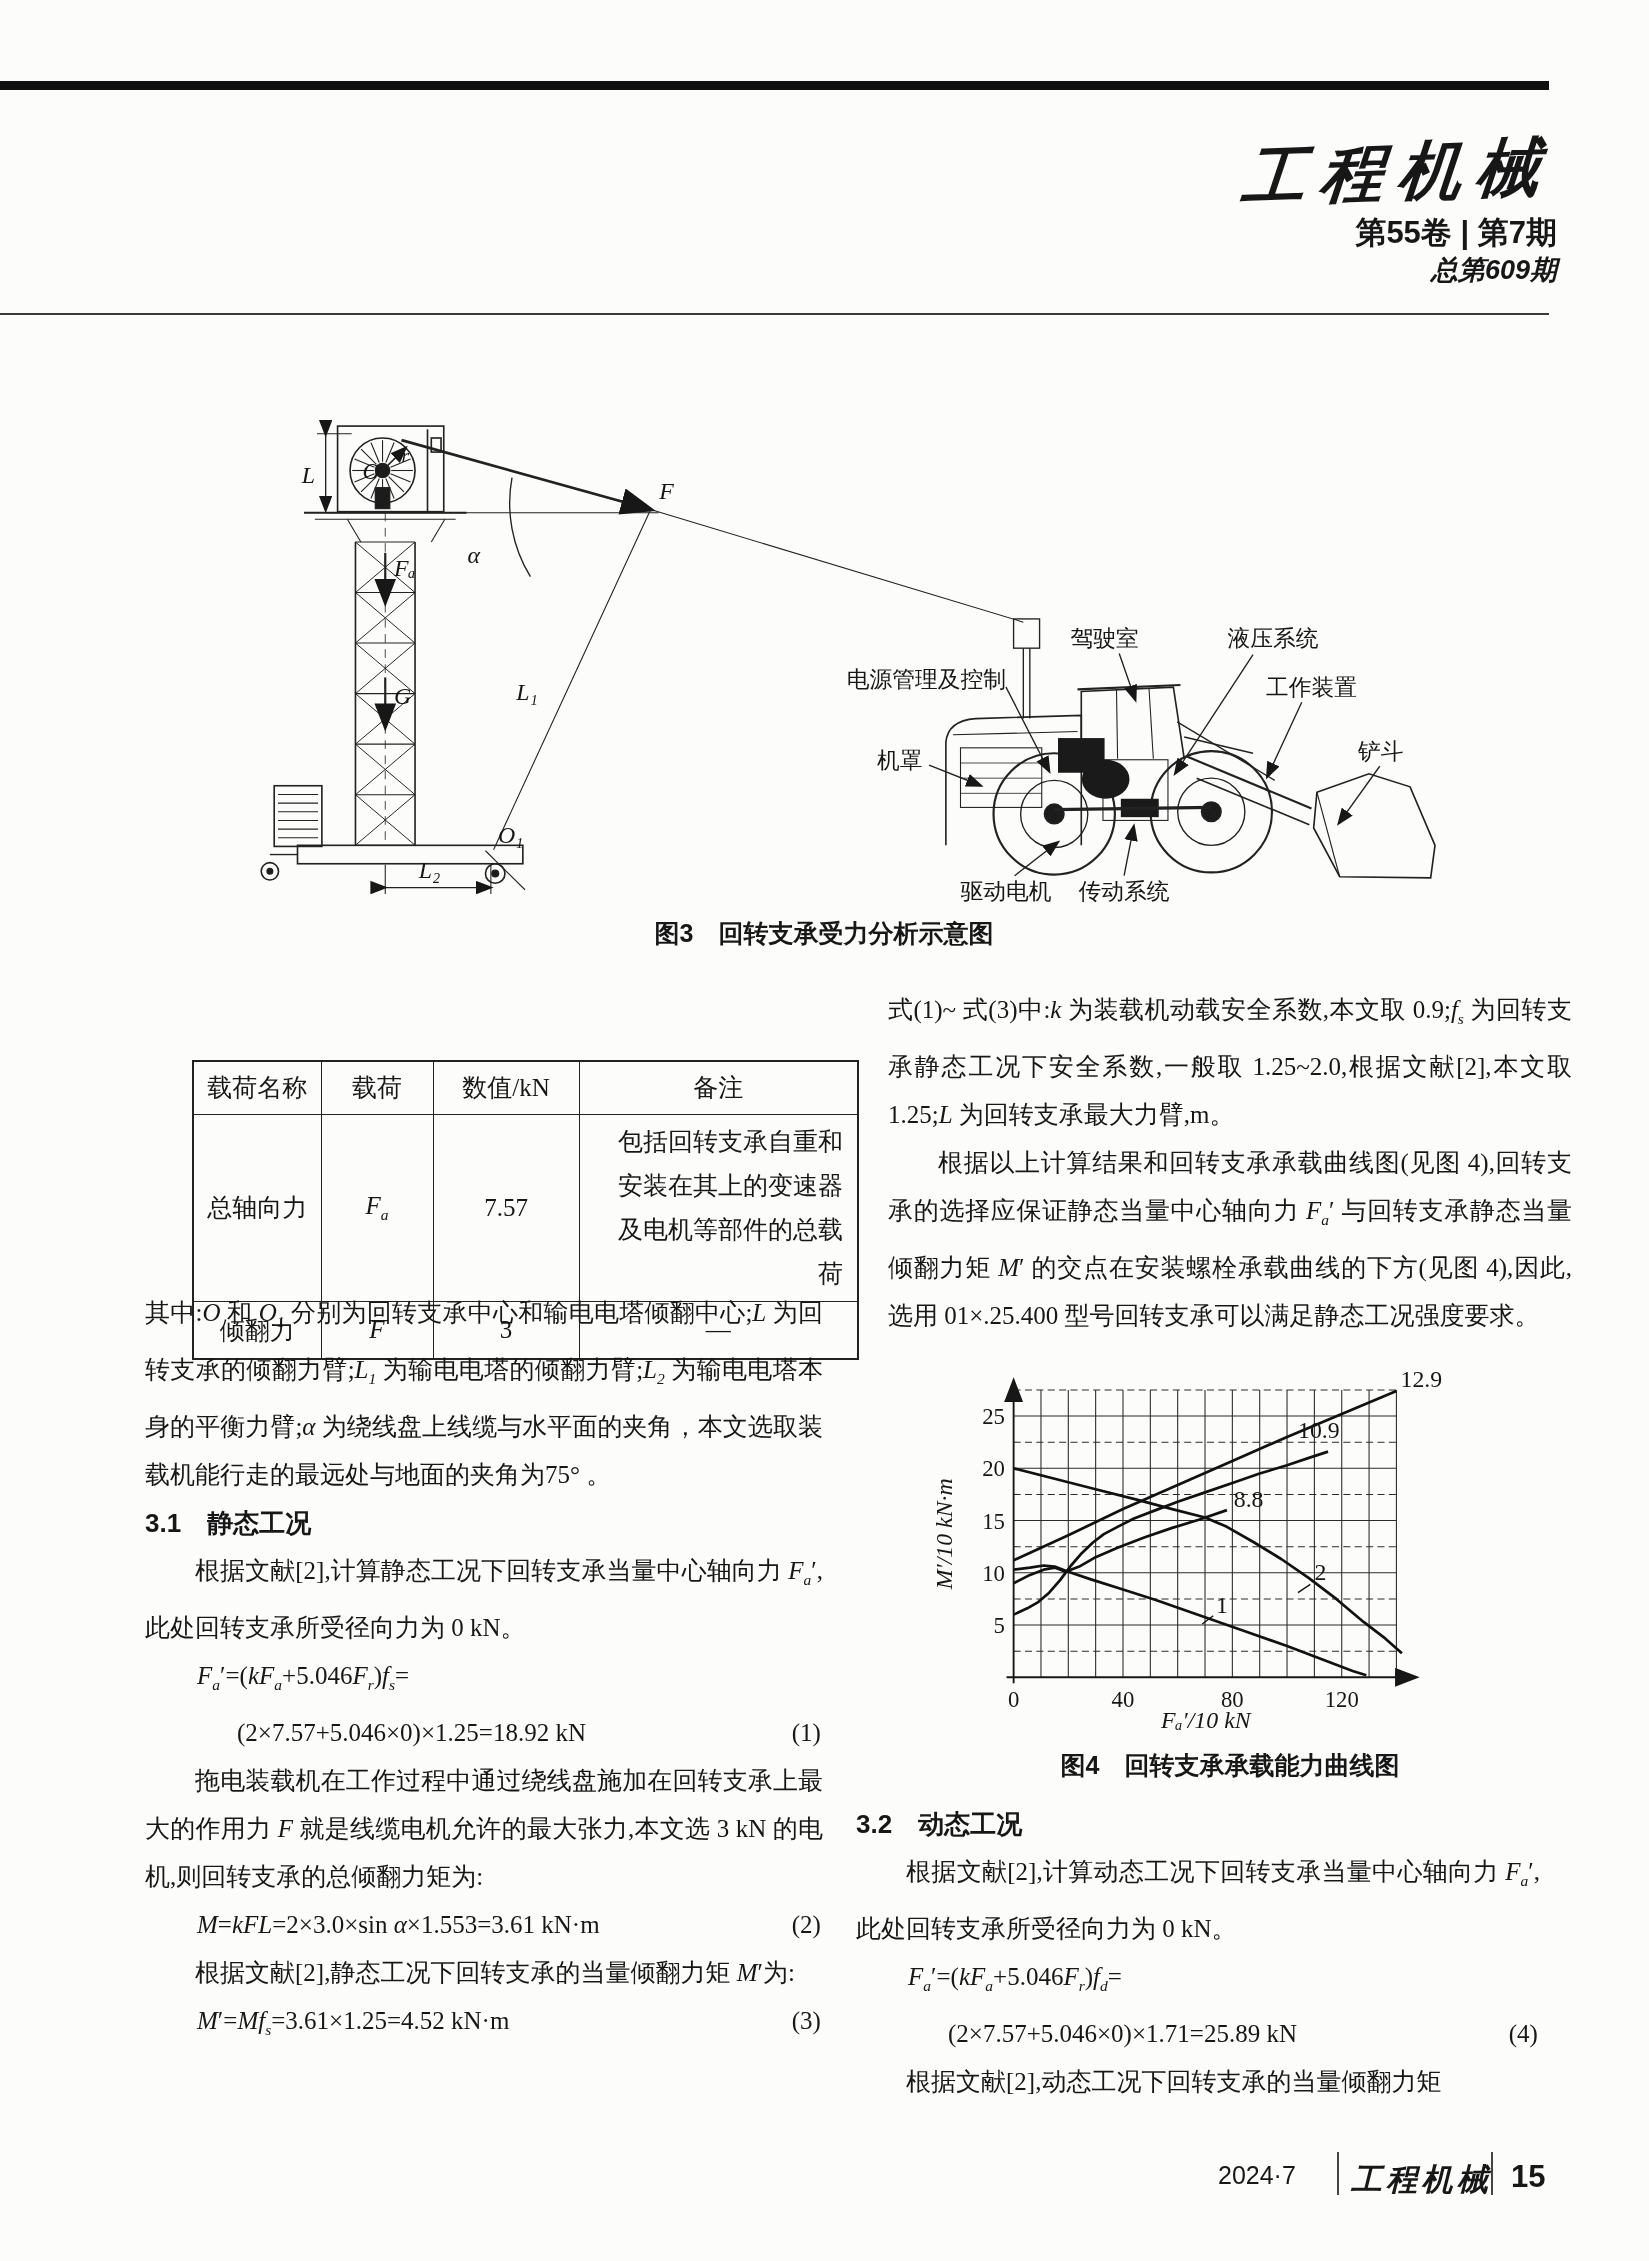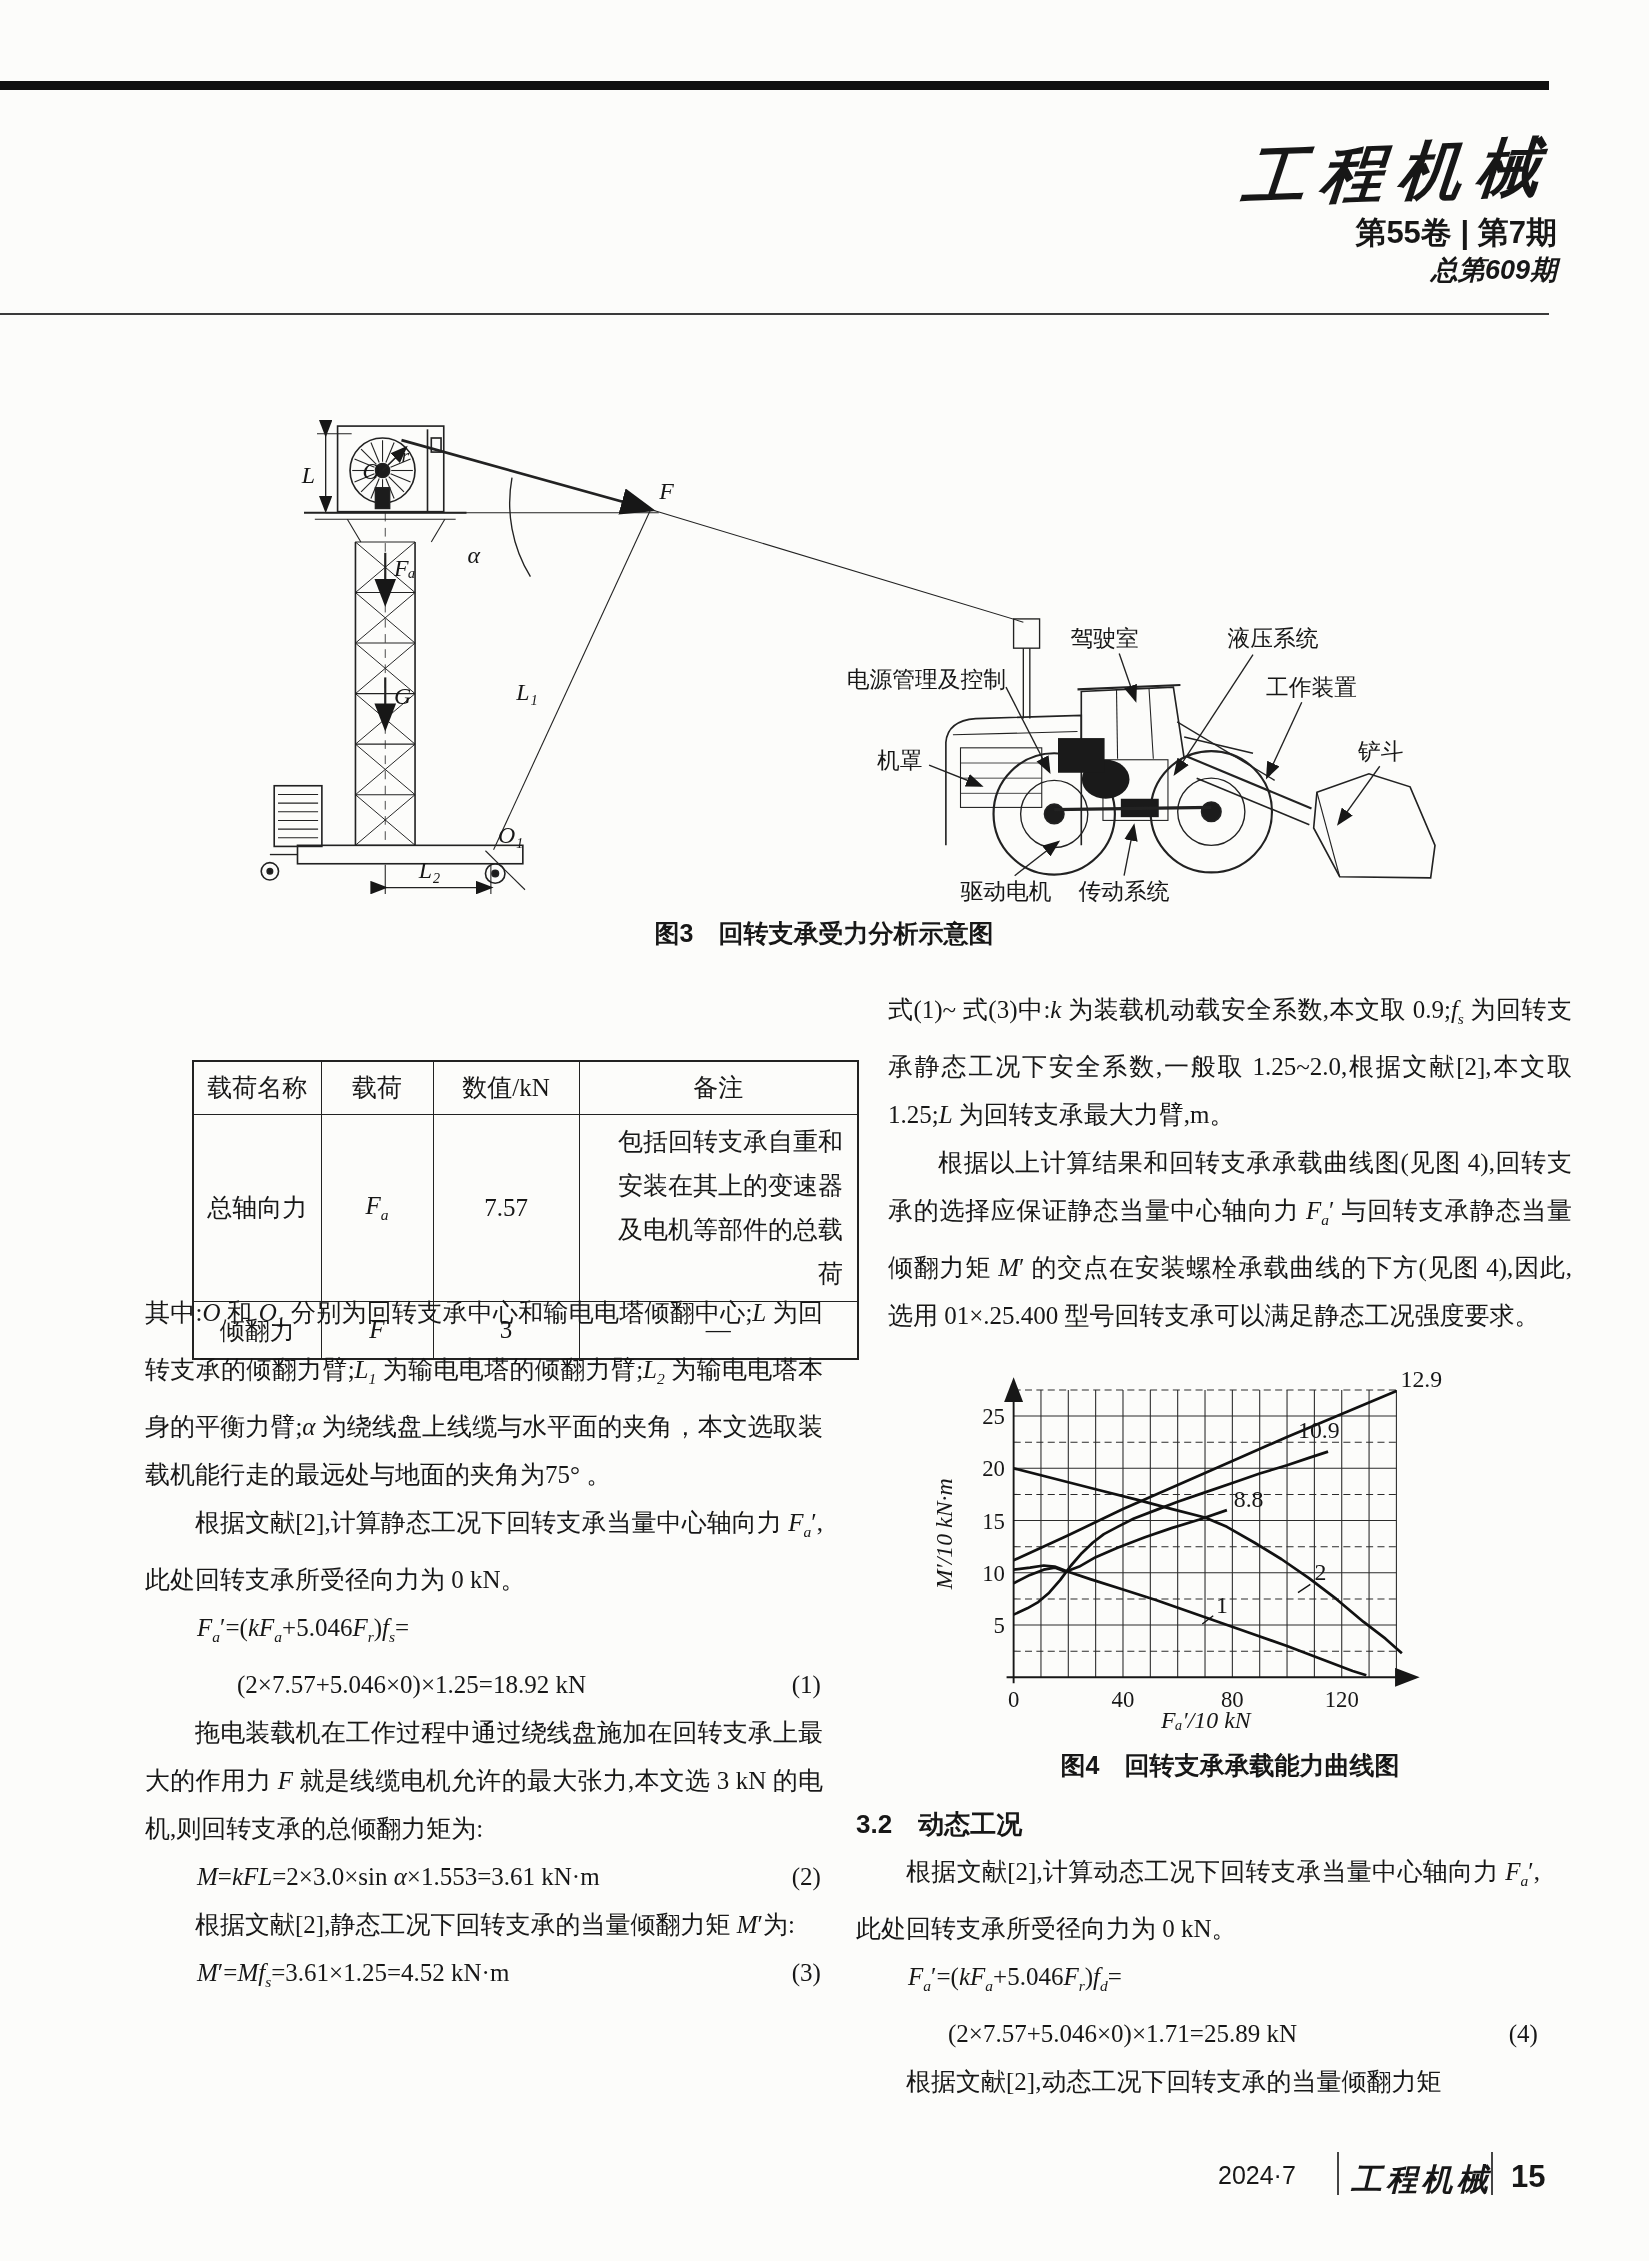--- a/index.html
+++ b/index.html
@@ -252,20 +252,21 @@
       <td>倾翻力</td>
       <td><span class="ri">F</span></td>
       <td>3</td>
       <td>—</td>
     </tr>
   </tbody>
     </table>
 
   <div class="abs col" style="left:145px;top:1289px;width:678px;">
     <p><span>其中:</span><span class="ri">O</span><span> 和 </span><span class="ri">O</span><sub class="ri">1</sub><span> 分别为回转支承中心和输电电塔倾翻中心;</span><span class="ri">L</span><span> 为回转支承的倾翻力臂;</span><span class="ri">L</span><sub class="ri">1</sub><span> 为输电电塔的倾翻力臂;</span><span class="ri">L</span><sub class="ri">2</sub><span> 为输电电塔本身的平衡力臂;</span><span class="ri">α</span><span> 为绕线盘上线缆与水平面的夹角，本文选取装载机能行走的最远处与地面的夹角为75° 。</span></p>
+    <div class="h-section">3.1　静态工况</div>
     <p class="indent"><span>根据文献[2],计算静态工况下回转支承当量中心轴向力 </span><span class="ri">F</span><sub class="ri">a</sub><span>′,此处回转支承所受径向力为 0 kN。</span></p>
     <div class="eq"><span class="ri">F</span><sub class="ri">a</sub><span>′=(</span><span class="ri">k</span><span class="ri">F</span><sub class="ri">a</sub><span>+5.046</span><span class="ri">F</span><sub class="ri">r</sub><span>)</span><span class="ri">f</span><sub class="ri">s</sub><span>=</span></div>
     <div class="eq eq2"><span><span>(2×7.57+5.046×0)×1.25=18.92 kN</span></span><span class="no">(1)</span></div>
     <p class="indent"><span>拖电装载机在工作过程中通过绕线盘施加在回转支承上最大的作用力 </span><span class="ri">F</span><span> 就是线缆电机允许的最大张力,本文选 3 kN 的电机,则回转支承的总倾翻力矩为:</span></p>
     <div class="eq"><span><span class="ri">M</span><span>=</span><span class="ri">kFL</span><span>=2×3.0×sin </span><span class="ri">α</span><span>×1.553=3.61 kN·m</span></span><span class="no">(2)</span></div>
     <p class="indent"><span>根据文献[2],静态工况下回转支承的当量倾翻力矩 </span><span class="ri">M</span><span>′为:</span></p>
     <div class="eq"><span><span class="ri">M</span><span>′=</span><span class="ri">M</span><span class="ri">f</span><sub class="ri">s</sub><span>=3.61×1.25=4.52 kN·m</span></span><span class="no">(3)</span></div>
   </div>
 
   <div class="abs col" style="left:888px;top:986px;width:684px;">

